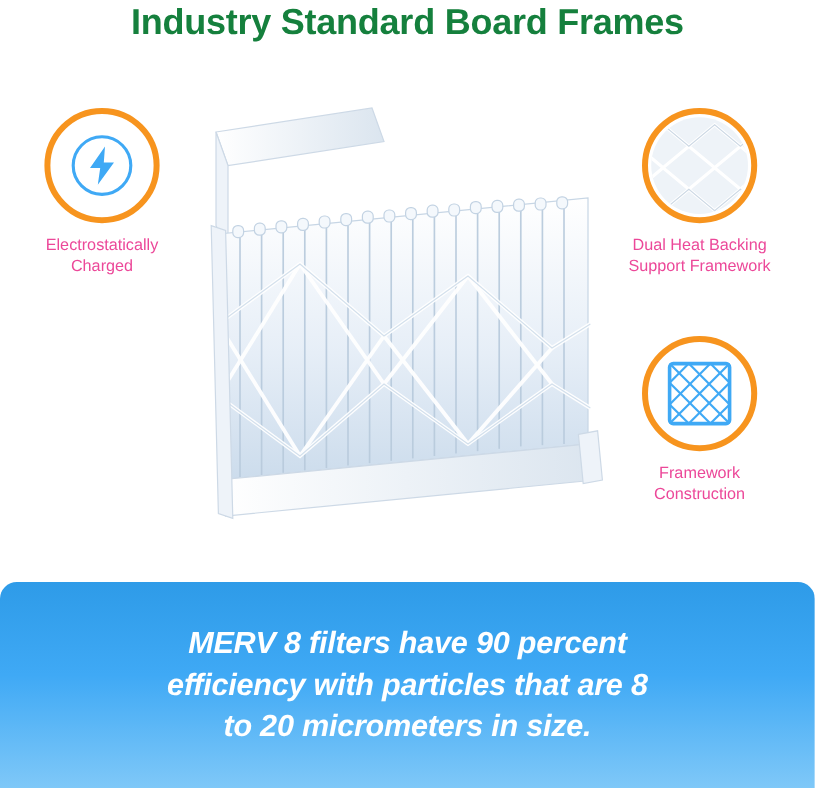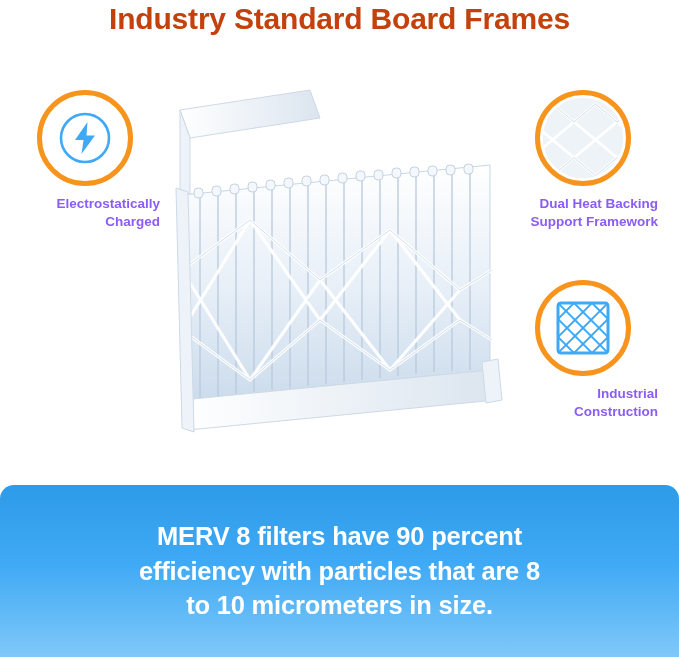--- a/index.html
+++ b/index.html
@@ -16,21 +16,21 @@
     background: #ffffff;
   }
 
   
   .title {
     position: absolute;
     top: 2px; left: 0; width: 679px;
     text-align: center;
     font-size: 30px;
     font-weight: bold;
-    color: #c2410c;
+    color: #15803d;
     letter-spacing: -0.2px;
     white-space: nowrap;
   }
 
   
   .feature {
     position: absolute;
     width: 150px;
     text-align: center;
   }
@@ -43,24 +43,23 @@
     position: relative;
     overflow: hidden;
     display: flex;
     align-items: center;
     justify-content: center;
   }
   .badge svg { display: block; }
   .feature-label {
     margin-top: 9px;
     font-size: 13.5px;
-    font-weight: bold;
-    color: #8b5cf6;
+    font-weight: normal;
+    color: #ec4899;
     line-height: 1.35;
-    text-align: right;
   }
 
   #feat-electro { top: 90px; left: 10px; }
   #feat-heat    { top: 290px; left: 10px; }
   #feat-wire    { top: 90px; left: 508px; }
   #feat-indust  { top: 280px; left: 508px; }
 
   
   .product {
     position: absolute;
@@ -80,20 +79,21 @@
     justify-content: center;
   }
   .banner-text {
     width: 620px;
     text-align: center;
     color: #ffffff;
     font-size: 25.5px;
     font-weight: bold;
     line-height: 1.35;
     letter-spacing: -0.2px;
+    font-style: italic;
   }
 </style>
 </head>
 <body>
 
 <div class="page">
 
   <div class="title">Industry Standard Board Frames</div>
 
   <div class="product">
@@ -235,26 +235,26 @@
           <line x1="40" y1="56" x2="56" y2="40"></line>
           <line x1="6" y1="40" x2="22" y2="56"></line>
           <line x1="6" y1="22" x2="40" y2="56"></line>
           <line x1="6" y1="6" x2="56" y2="56"></line>
           <line x1="22" y1="6" x2="56" y2="40"></line>
           <line x1="40" y1="6" x2="56" y2="22"></line>
         </g>
       </svg>
     </div>
     <div class="feature-label">
-      <div>Industrial</div>
+      <div>Framework</div>
       <div>Construction</div>
     </div>
   </div>
 
   <div class="banner">
     <div class="banner-text">
       <div>MERV 8 filters have 90 percent</div>
       <div>efficiency with particles that are 8</div>
-      <div>to 10 micrometers in size.</div>
+      <div>to 20 micrometers in size.</div>
     </div>
   </div>
 
 </div>
 
 </body></html>

